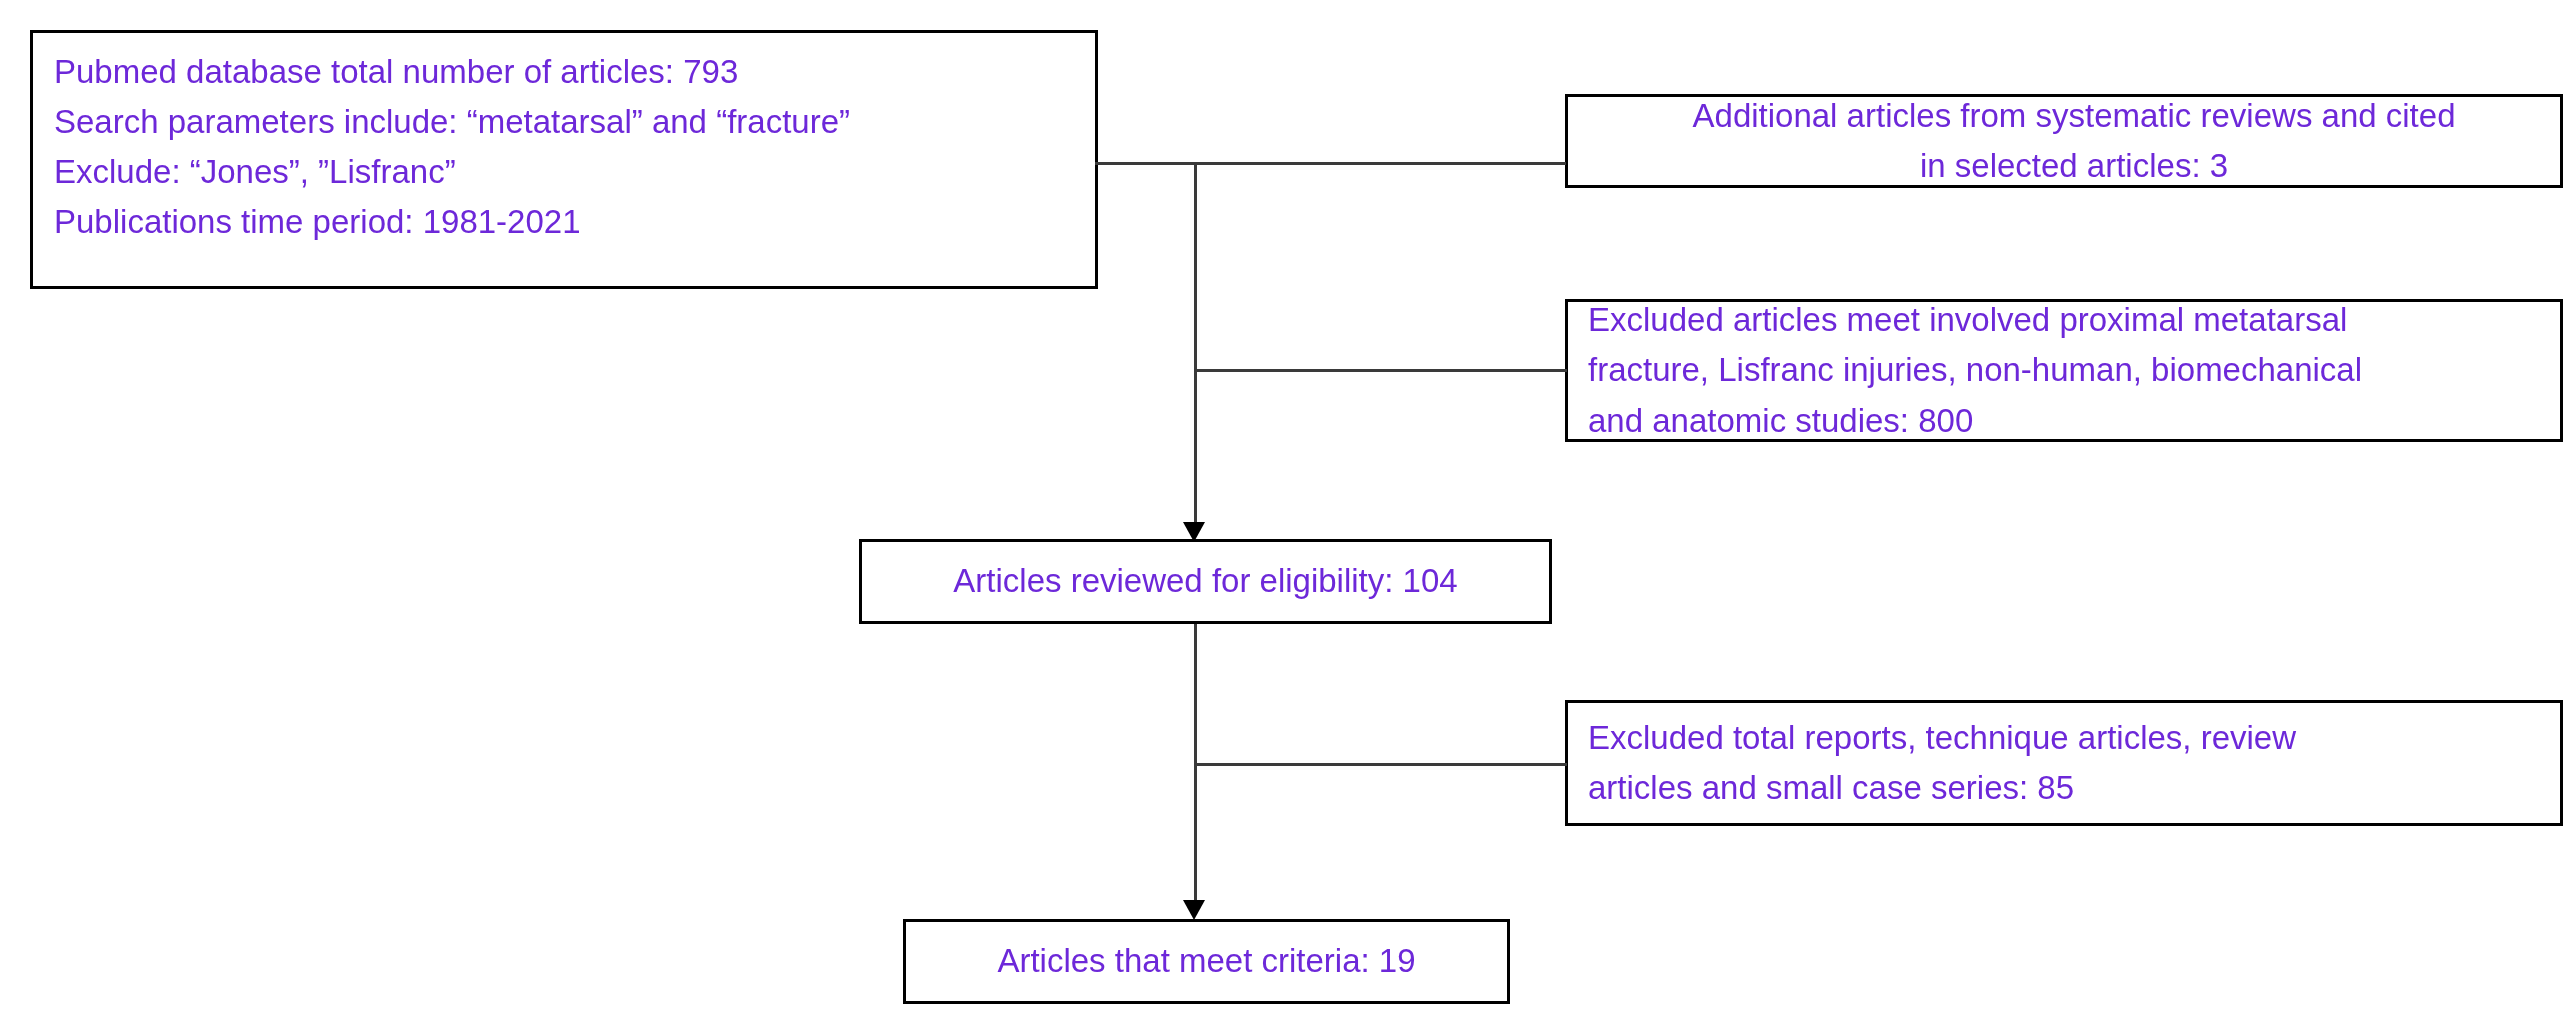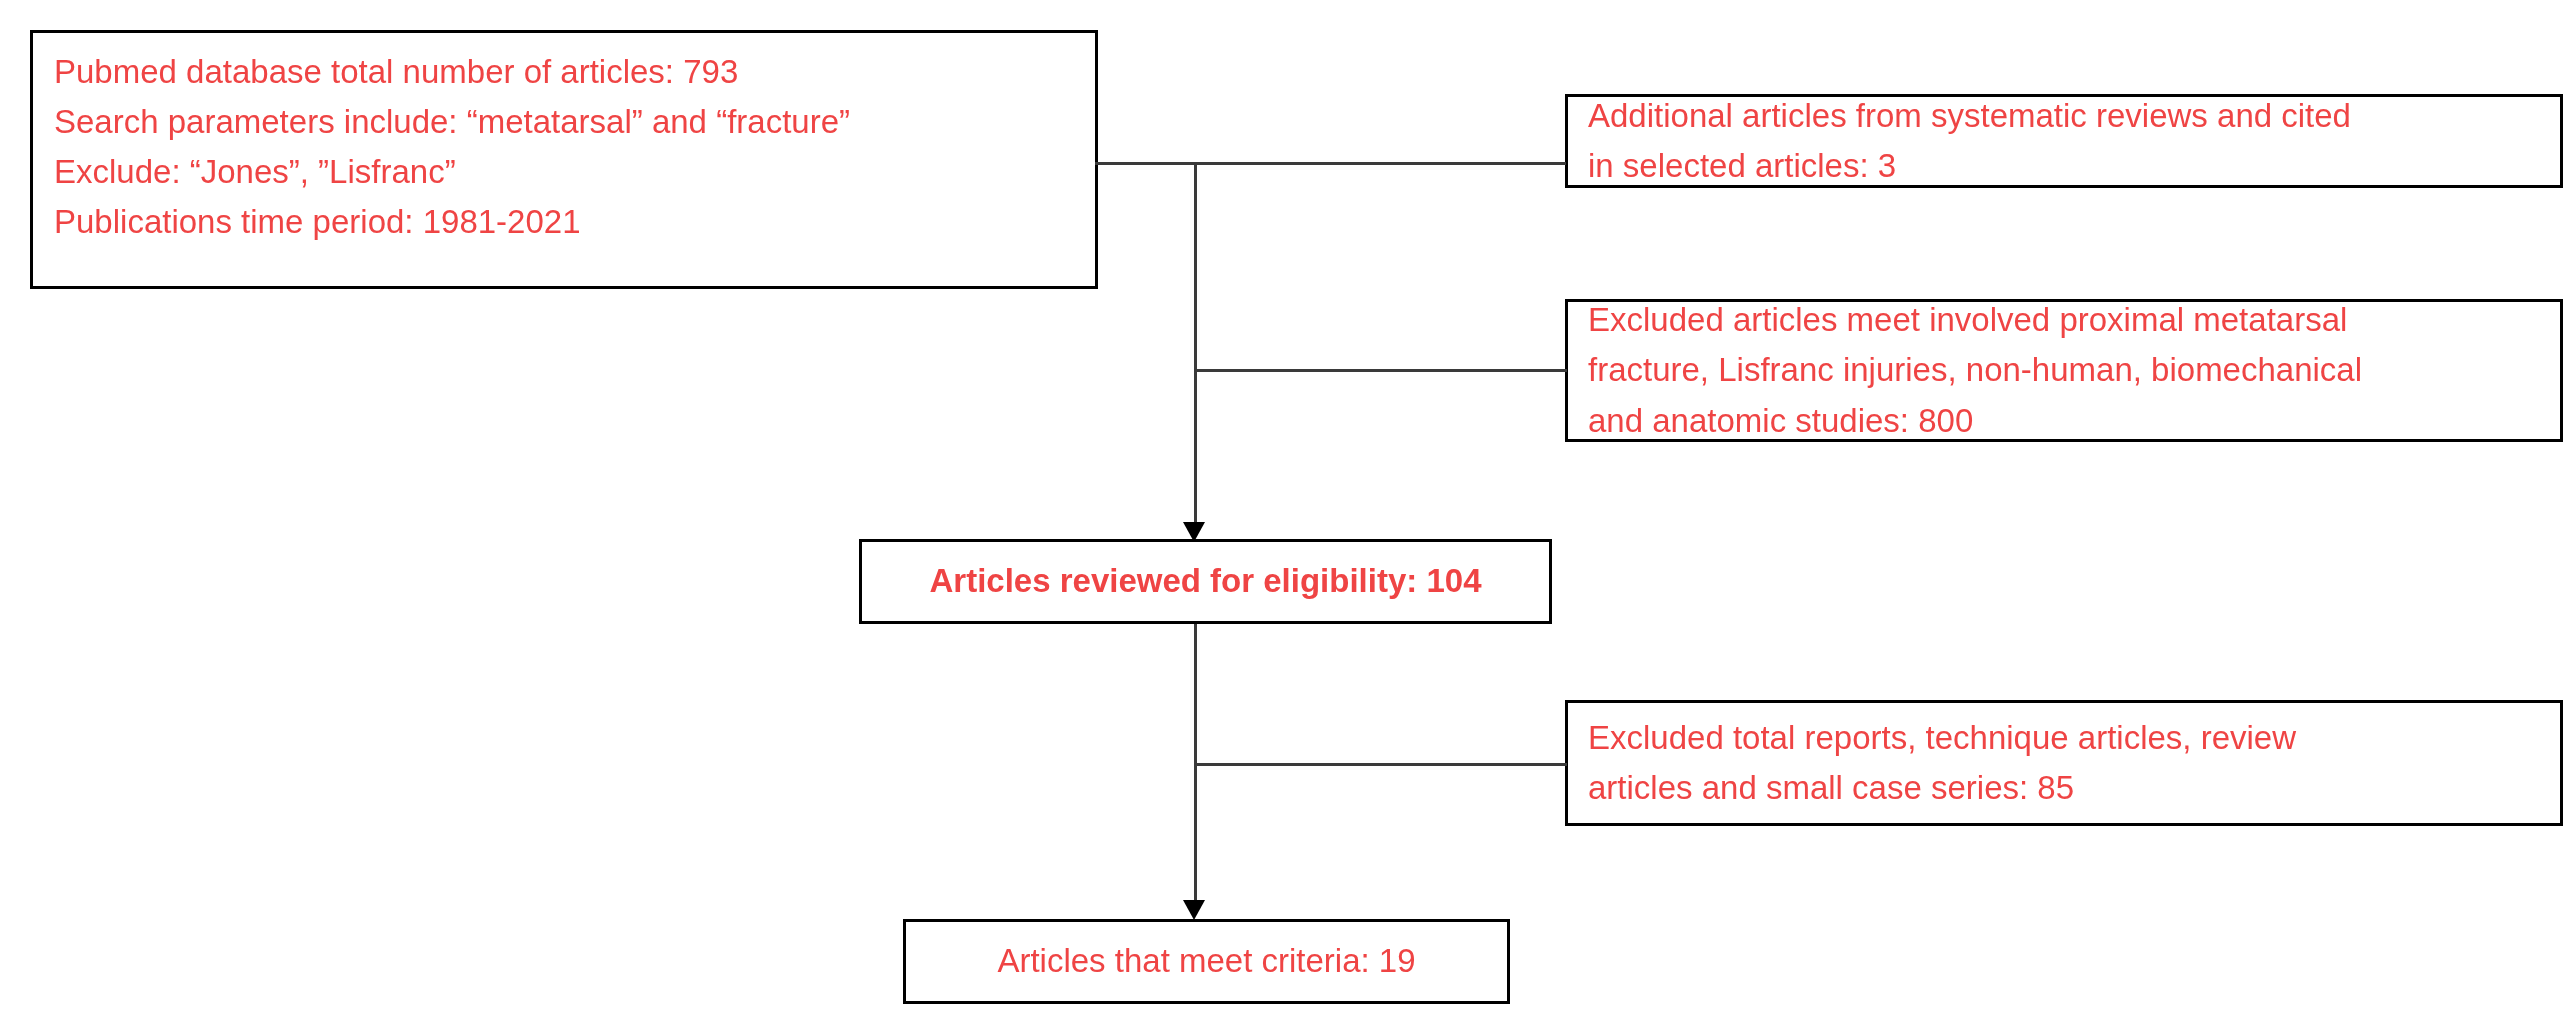--- a/index.html
+++ b/index.html
@@ -21,41 +21,42 @@
     position: absolute;
     box-sizing: border-box;
     background: #ffffff;
     border: 3.1px solid #000000;
     display: flex;
     flex-direction: column;
     justify-content: center;
   }
   .node .line {
     display: block;
-    color: #ef4444;
+    color: #6d28d9;
     font-size: 33px;
     line-height: 1.52;
     white-space: pre;
   }
   
   #node-source {
     left: 30px;
     top: 30px;
     width: 1068px;
     height: 259px;
     justify-content: flex-start;
     padding: 13.6px 0 0 21px;
   }
   
   #node-additional {
     left: 1565px;
     top: 94px;
     width: 998px;
     height: 94px;
     padding: 0 0 0 20px;
+    text-align: center;
   }
   #node-excluded-proximal {
     left: 1565px;
     top: 299px;
     width: 998px;
     height: 143px;
     padding: 0 0 0 20px;
   }
   #node-excluded-case {
     left: 1565px;
@@ -64,21 +65,20 @@
     height: 126px;
     padding: 0 0 0 20px;
   }
   
   #node-eligibility {
     left: 859px;
     top: 539px;
     width: 693px;
     height: 85px;
     align-items: center;
-    font-weight: bold;
   }
   #node-meet-criteria {
     left: 903px;
     top: 919px;
     width: 607px;
     height: 85px;
     align-items: center;
   }
 
   

